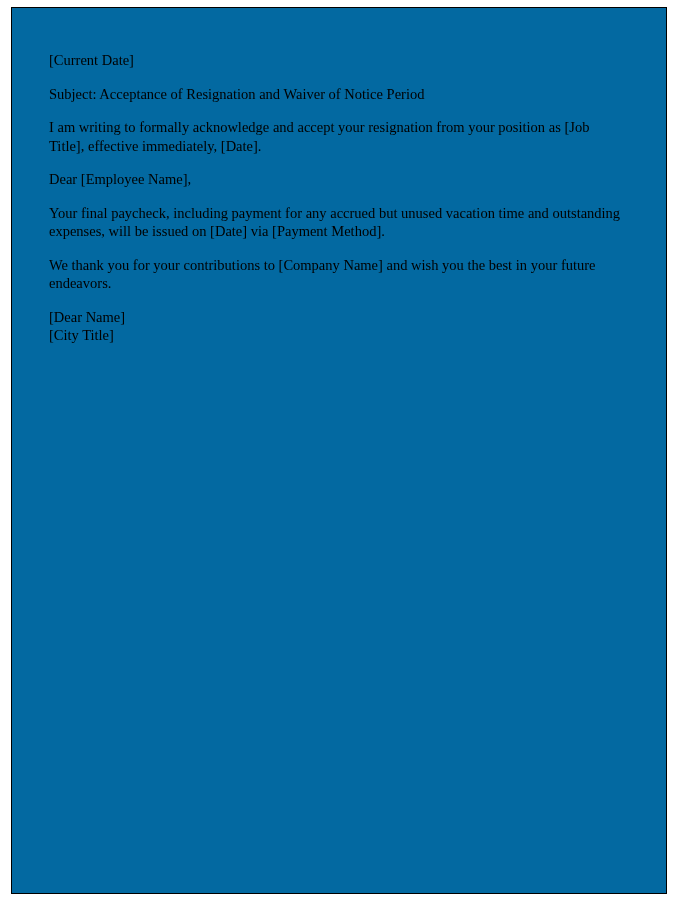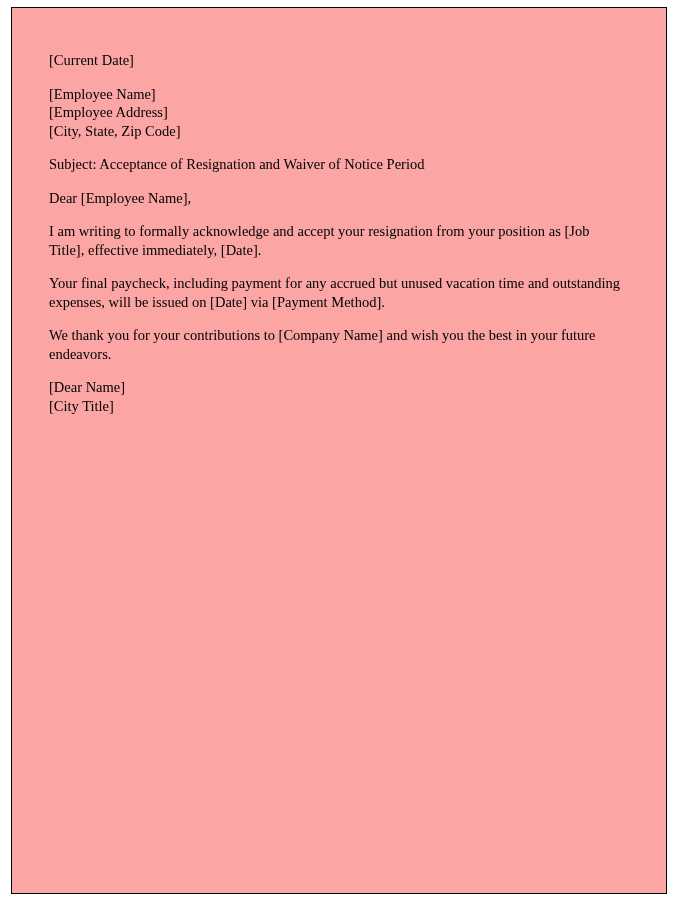--- a/index.html
+++ b/index.html
@@ -10,21 +10,21 @@
     height: 900px;
   }
   .sheet {
     position: absolute;
     left: 11px;
     top: 7px;
     width: 656px;
     height: 887px;
     box-sizing: border-box;
     border: 1px solid #000000;
-    background: #fca5a5;
+    background: #0369a1;
     padding: 43px 40px 0 37px;
     font-family: "Liberation Serif", "DejaVu Serif", serif;
     font-size: 14.5px;
     line-height: 18.5px;
     color: #000000;
     overflow: hidden;
   }
   .para {
     margin: 0 0 15px 0;
     max-width: 592px;
@@ -36,31 +36,26 @@
     margin: 0;
   }
 </style>
 </head>
 <body>
 
 <div class="sheet">
 
   <p class="para">[Current Date]</p>
 
-  <div class="block">
-    <div>[Employee Name]</div>
-    <div>[Employee Address]</div>
-    <div>[City, State, Zip Code]</div>
-  </div>
 
   <p class="para">Subject: Acceptance of Resignation and Waiver of Notice Period</p>
 
+  <p class="para">I am writing to formally acknowledge and accept your resignation from your position as [Job Title], effective immediately, [Date].</p>
+
   <p class="para">Dear [Employee Name],</p>
-
-  <p class="para">I am writing to formally acknowledge and accept your resignation from your position as [Job Title], effective immediately, [Date].</p>
 
 
   <p class="para">Your final paycheck, including payment for any accrued but unused vacation time and outstanding expenses, will be issued on [Date] via [Payment Method].</p>
 
 
   <p class="para">We thank you for your contributions to [Company Name] and wish you the best in your future endeavors.</p>
 
 
   <div class="block">
     <div>[Dear Name]</div>

